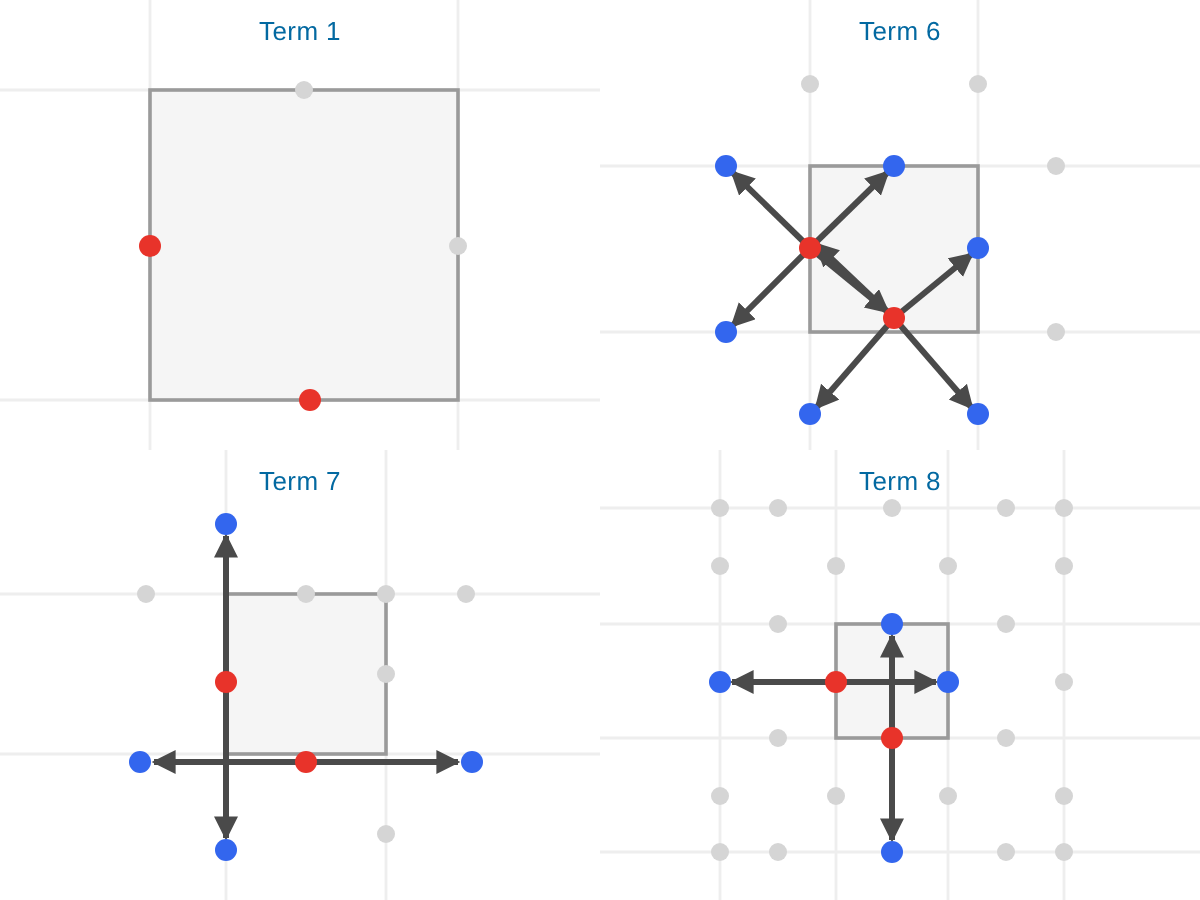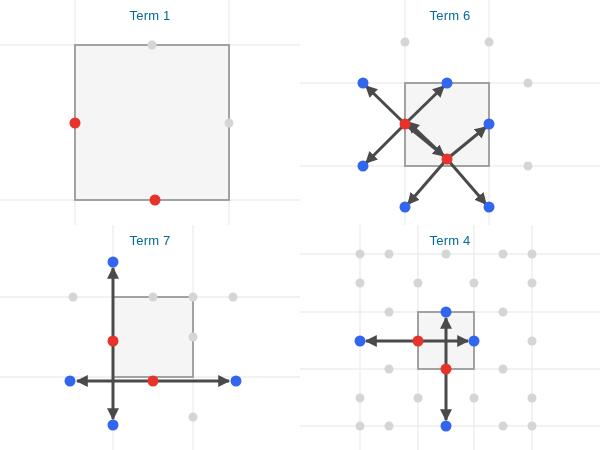--- a/index.html
+++ b/index.html
@@ -134,21 +134,21 @@
           <circle cx="113" cy="37" r="5.5" fill="#3366ee"></circle>
           <circle cx="113" cy="200" r="5.5" fill="#3366ee"></circle>
           <circle cx="70" cy="156" r="5.5" fill="#3366ee"></circle>
           <circle cx="236" cy="156" r="5.5" fill="#3366ee"></circle>
           <circle cx="113" cy="116" r="5.5" fill="#e8332a"></circle>
           <circle cx="153" cy="156" r="5.5" fill="#e8332a"></circle>
         </g>
       </svg>
     </div>
     <div class="panel">
-      <div class="panel-title">Term 4</div>
+      <div class="panel-title">Term 8</div>
       <svg class="panel-canvas" width="300" height="225" viewBox="0 0 300 225">
         <defs>
           <marker id="ah-term-4" markerWidth="5" markerHeight="5" refX="3.6" refY="2" orient="auto" markerUnits="strokeWidth">
             <path d="M0,0 L4,2 L0,4 z" fill="#4a4a4a"></path>
           </marker>
         </defs>
         <g>
           <line x1="60" y1="0" x2="60" y2="225" stroke="#eeeeee" stroke-width="1.4"></line>
           <line x1="118" y1="0" x2="118" y2="225" stroke="#eeeeee" stroke-width="1.4"></line>
           <line x1="174" y1="0" x2="174" y2="225" stroke="#eeeeee" stroke-width="1.4"></line>

